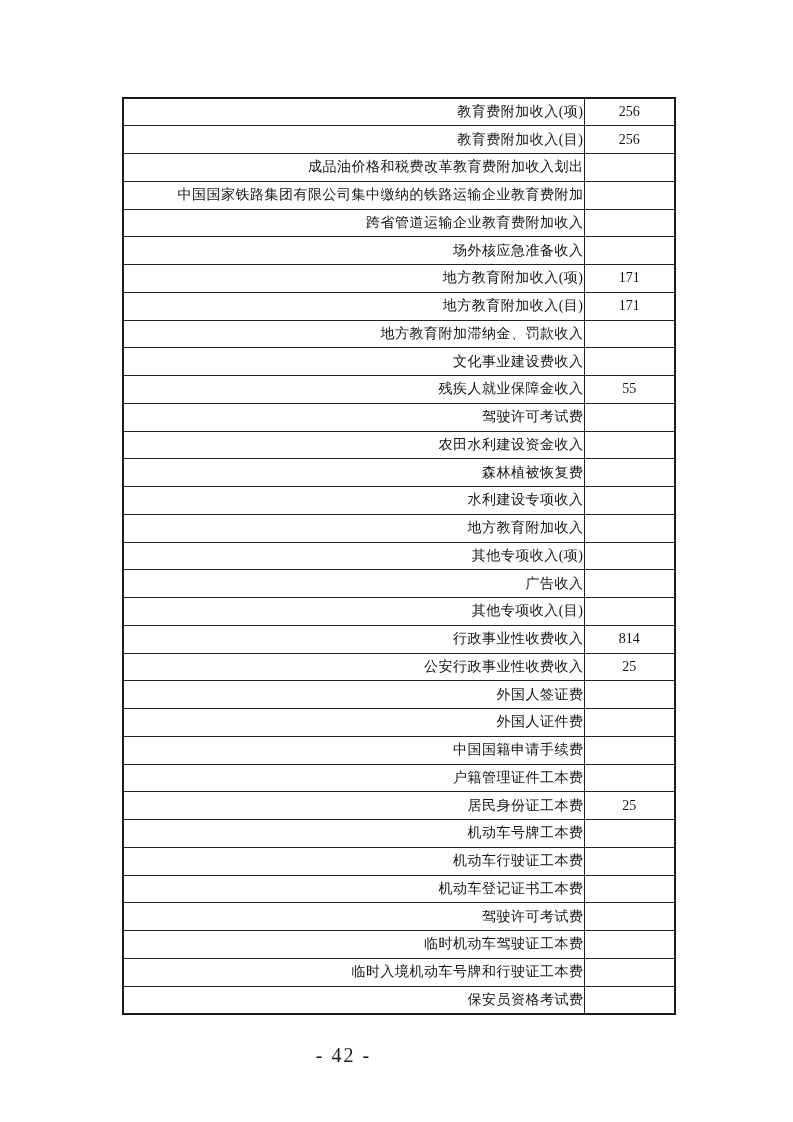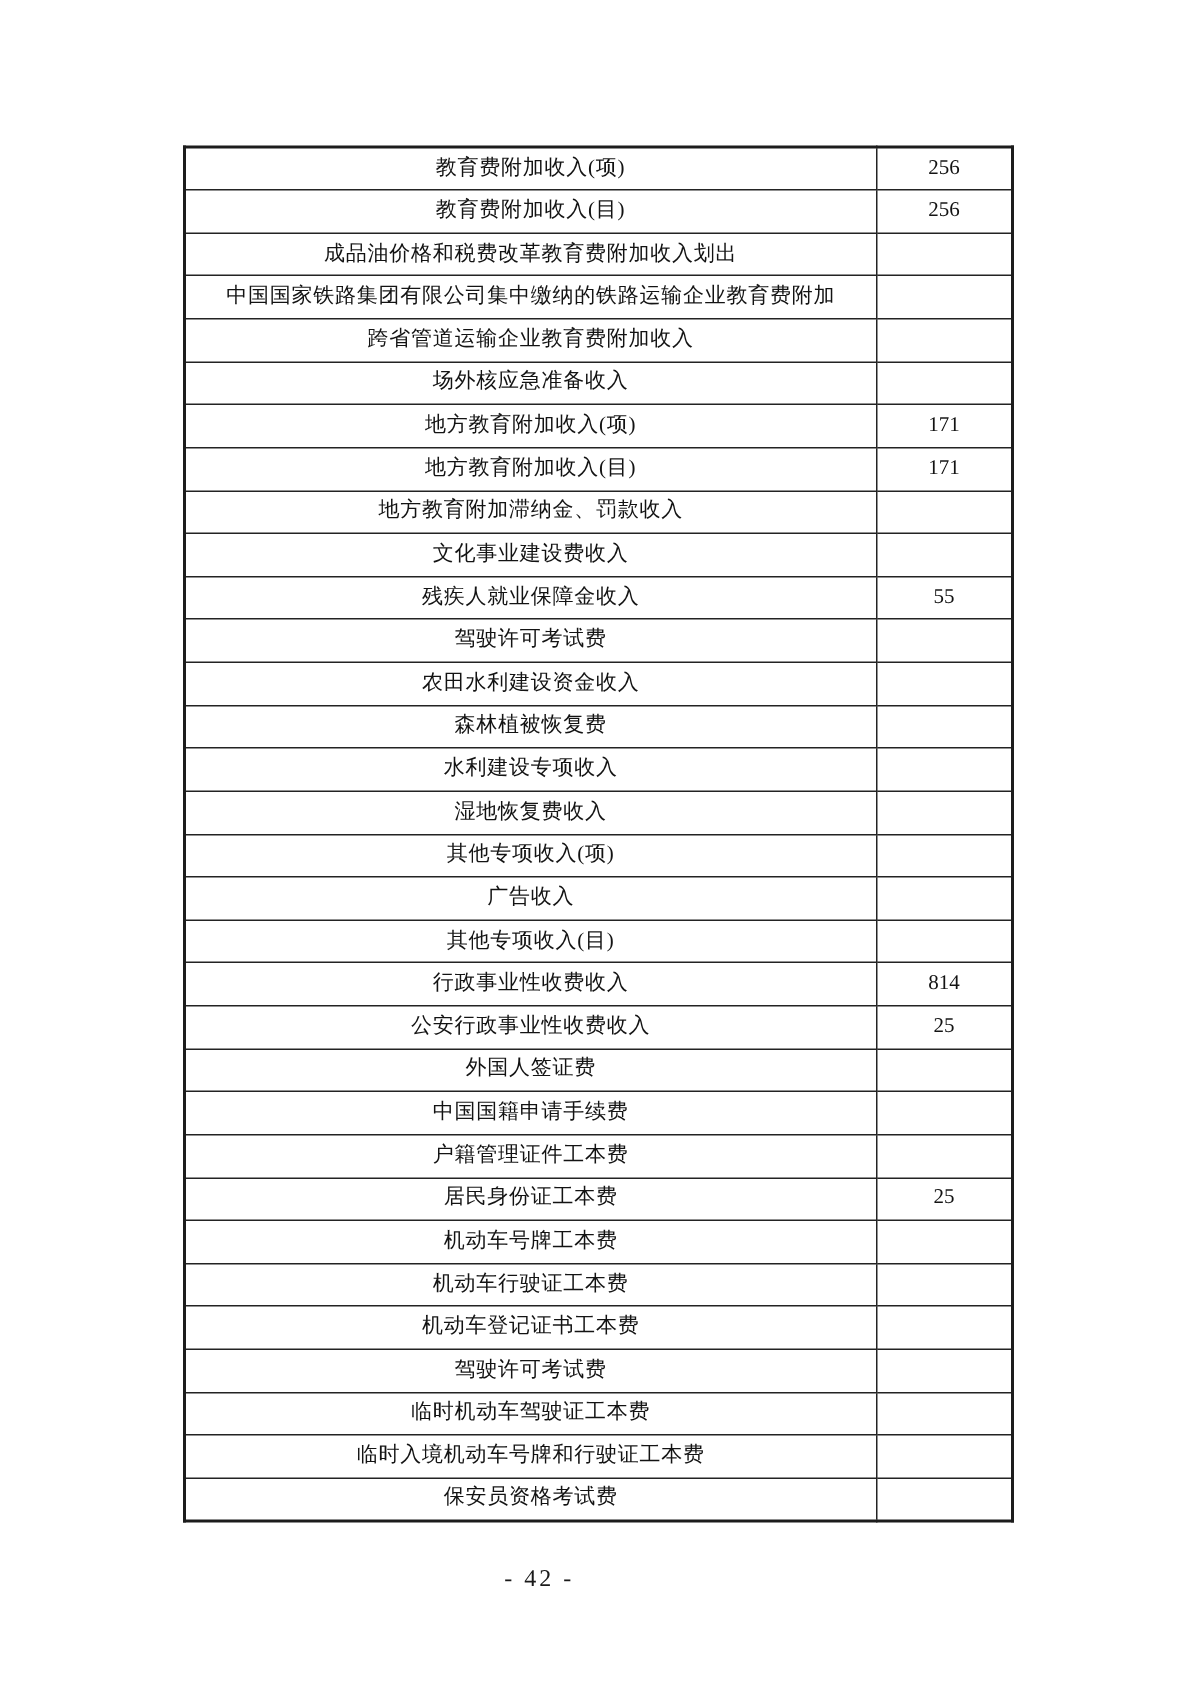--- a/index.html
+++ b/index.html
@@ -36,43 +36,43 @@
     font-size: 14px;
     line-height: 1;
     padding: 0;
     vertical-align: middle;
     white-space: nowrap;
     overflow: hidden;
   }
   table.budget tr { height: 25.5px; }
   table.budget { border: 2px solid #1c1c1c; }
   td.item-cell {
-    text-align: center;
+    text-align: right;
     letter-spacing: 0.5px;
   }
   td.value-cell {
     text-align: center;
     padding-right: 3px;
     font-size: 13.5px;
   }
   
   .ind-0 { padding-left: 11px; }
   .ind-1 { padding-left: 15px; margin-top: 12px; }
   .ind-2 { padding-left: 21px; }
   .ind-3 { padding-left: 25px; }
   .ind-4 { padding-left: 31px; }
   .ind-5 { padding-left: 36px; }
 
   .page-number {
     position: absolute;
     top: 1044px;
-    left: 16px;
+    left: 0;
     width: 687px;
     text-align: center;
-    font-size: 16px;
+    font-size: 20px;
     letter-spacing: 2px;
     color: #1a1a1a;
   }
 </style>
 </head>
 <body>
 
 <div class="page">
   <table class="budget">
     <colgroup>
@@ -134,21 +134,21 @@
         </tr>
         <tr>
           <td class="item-cell ind-1">森林植被恢复费</td>
           <td class="value-cell"></td>
         </tr>
         <tr>
           <td class="item-cell ind-1">水利建设专项收入</td>
           <td class="value-cell"></td>
         </tr>
         <tr>
-          <td class="item-cell ind-1">湿地恢复费收入</td>
+          <td class="item-cell ind-1">地方教育附加收入</td>
           <td class="value-cell"></td>
         </tr>
         <tr>
           <td class="item-cell ind-1">其他专项收入(项)</td>
           <td class="value-cell"></td>
         </tr>
         <tr>
           <td class="item-cell ind-3">广告收入</td>
           <td class="value-cell"></td>
         </tr>
@@ -162,20 +162,24 @@
         </tr>
         <tr>
           <td class="item-cell ind-2">公安行政事业性收费收入</td>
           <td class="value-cell">25</td>
         </tr>
         <tr>
           <td class="item-cell ind-4">外国人签证费</td>
           <td class="value-cell"></td>
         </tr>
         <tr>
+          <td class="item-cell ind-4">外国人证件费</td>
+          <td class="value-cell"></td>
+        </tr>
+        <tr>
           <td class="item-cell ind-4">中国国籍申请手续费</td>
           <td class="value-cell"></td>
         </tr>
         <tr>
           <td class="item-cell ind-4">户籍管理证件工本费</td>
           <td class="value-cell"></td>
         </tr>
         <tr>
           <td class="item-cell ind-4">居民身份证工本费</td>
           <td class="value-cell">25</td>

